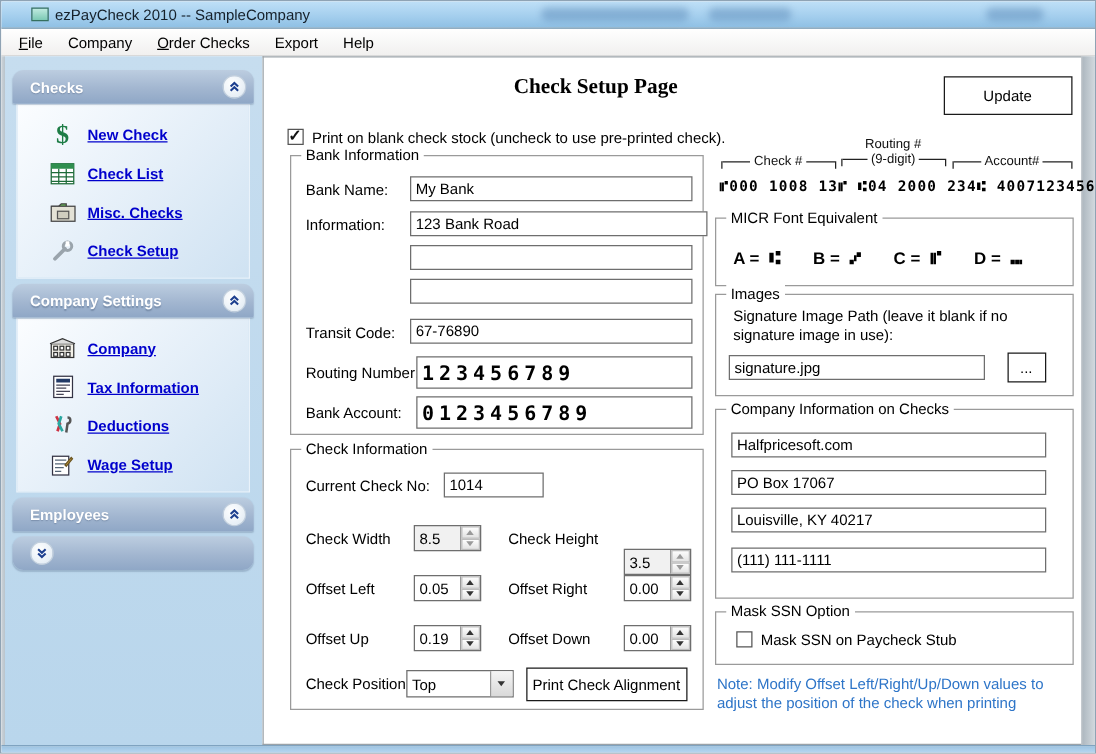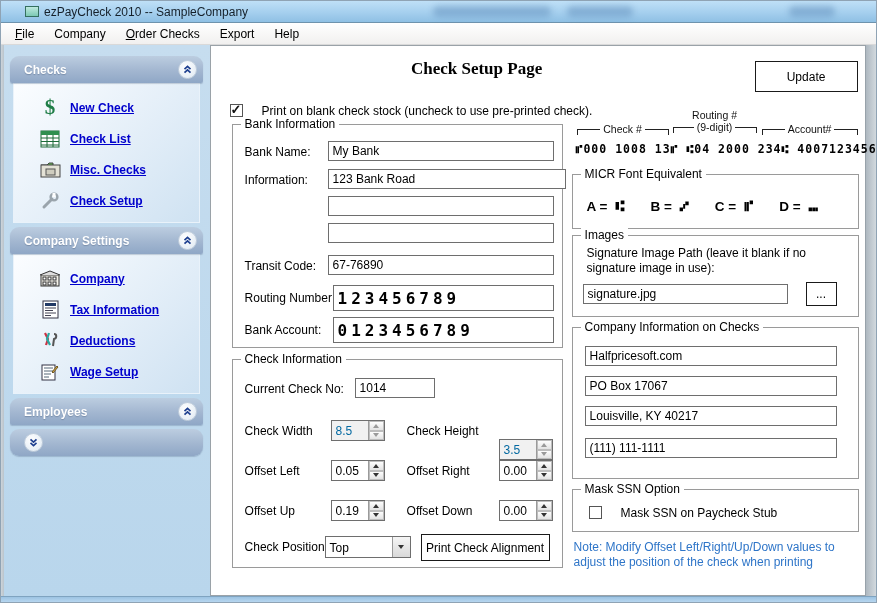--- a/index.html
+++ b/index.html
@@ -36,37 +36,37 @@
   .nav-link { font-size:12px; font-weight:bold; color:#0000cc; text-decoration:underline; cursor:pointer; }
   .dollar { font-family:"Liberation Serif",serif; font-size:21px; font-weight:bold; color:#1e7d46; }
 
   
   .main { position:relative; width:657px; background:#fff; border:1px solid #9aa2a8; border-right:none; }
   .page-title { position:absolute; left:0; top:13px; width:532px; text-align:center; font-family:"Liberation Serif",serif; font-size:17px; font-weight:bold; color:#000; }
   .btn { position:absolute; background:#fff; border:1px solid #1a1a1a; font-size:12px; color:#000; display:flex; align-items:center; justify-content:center; cursor:pointer; }
 
   .cb { display:inline-block; width:13px; height:13px; background:#fff; border:1px solid #555; position:relative; vertical-align:-2px; }
   .cb.checked::after { content:"\2713"; position:absolute; left:0px; top:-3px; font-size:13px; font-weight:bold; color:#111; }
-  .cb-label { font-size:12px; color:#000; margin-left:19px; }
+  .cb-label { font-size:12px; color:#000; margin-left:7px; }
 
   .group { position:absolute; border:1px solid #9a9a9a; background:#fff; }
   .legend { position:absolute; top:-8px; left:8px; background:#fff; padding:0 4px; font-size:12px; color:#000; white-space:nowrap; }
   .flabel { position:absolute; font-size:12px; color:#000; white-space:nowrap; }
   .tb { position:absolute; border:1px solid #6e6e6e; background:#fff; font-family:"Liberation Sans",sans-serif; font-size:12px; color:#000; padding:2px 4px; height:20px; }
   .tb.micr { font-family:"DejaVu Sans Mono","DejaVu Sans",monospace; font-weight:bold; font-size:16px; letter-spacing:4px; height:26px; padding-top:3px; }
 
   
   .spin { position:absolute; height:21px; border:1px solid #6e6e6e; background:#fff; display:flex; }
   .spin-val { flex:1; font-size:12px; padding:3px 0 0 4px; }
   .spin-btns { width:16px; display:flex; flex-direction:column; border-left:1px solid #9a9a9a; }
   .sb { flex:1; background:linear-gradient(180deg,#fdfdfd,#e3e3e3); border:1px solid #bdbdbd; display:flex; align-items:center; justify-content:center; }
   .tri-up { width:0; height:0; border-left:3px solid transparent; border-right:3px solid transparent; border-bottom:4px solid #333; }
   .tri-dn { width:0; height:0; border-left:3px solid transparent; border-right:3px solid transparent; border-top:4px solid #333; }
   .spin.disabled { background:#f1f1f1; }
-  .spin.disabled .spin-val { color:#0369a1; }
+  .spin.disabled .spin-val { color:#000000; }
   .spin.disabled .tri-up { border-bottom-color:#9a9a9a; }
   .spin.disabled .tri-dn { border-top-color:#9a9a9a; }
 
   
   .combo { position:absolute; height:22px; border:1px solid #6e6e6e; background:#fff; display:flex; }
   .combo-val { flex:1; font-size:12px; padding:4px 0 0 4px; }
   .combo-btn { width:18px; background:linear-gradient(180deg,#f5f5f5,#d9d9d9); border-left:1px solid #9a9a9a; display:flex; align-items:center; justify-content:center; }
 
   
   .bracket { position:absolute; }

